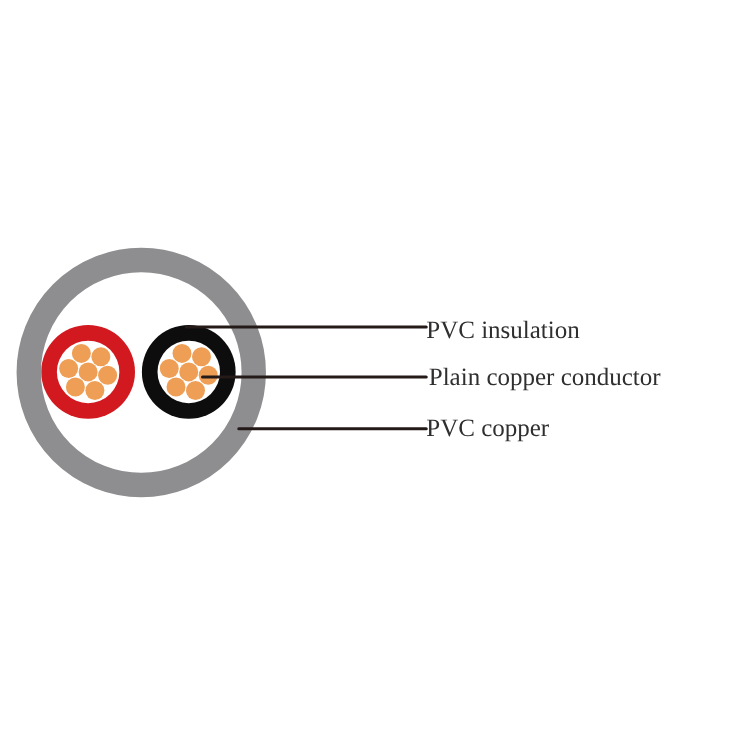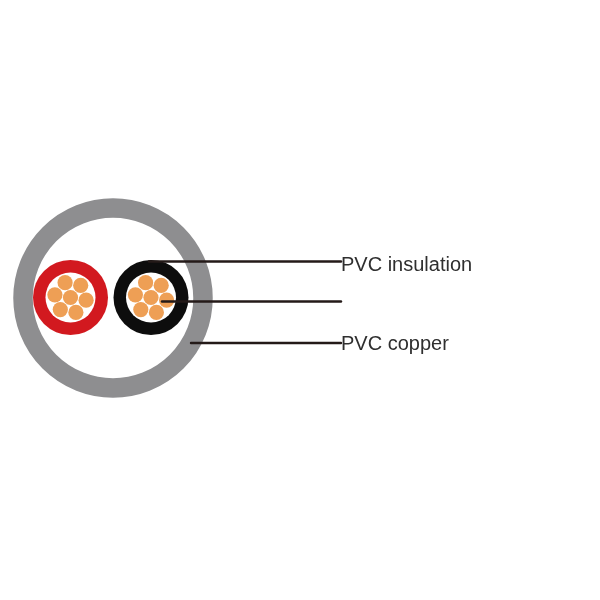--- a/index.html
+++ b/index.html
@@ -5,21 +5,21 @@
   html, body {
     margin: 0;
     padding: 0;
     background: #ffffff;
   }
   .stage {
     position: relative;
     width: 600px;
     height: 600px;
     background: var(--background, #ffffff);
-    font-family: Liberation Sans, sans-serif;
+    font-family: Liberation Serif, serif;
     overflow: hidden;
   }
   .diagram-svg {
     position: absolute;
     left: 0;
     top: 0;
   }
   .jacket-ring {
     fill: none;
     stroke: var(--jacketGray, #8e8e90);
@@ -81,16 +81,17 @@
       </g>
     </g>
 
     <line x1="149" y1="261.5" x2="341" y2="261.5" class="leader"></line>
     <line x1="162" y1="301.5" x2="341" y2="301.5" class="leader"></line>
     <line x1="191" y1="343" x2="341" y2="343" class="leader"></line>
   </svg>
 
   <div class="label label-insulation">PVC insulation</div>
 
+  <div class="label label-conductor">Plain copper conductor</div>
 
   <div class="label label-jacket">PVC copper</div>
 
 </div>
 
 </body></html>

